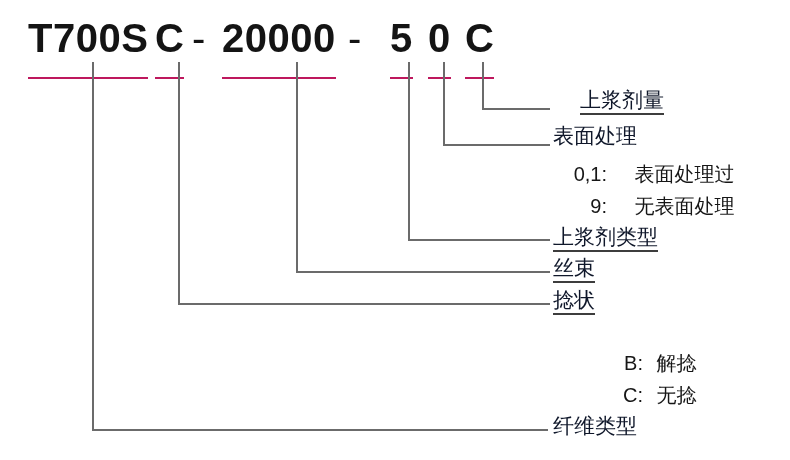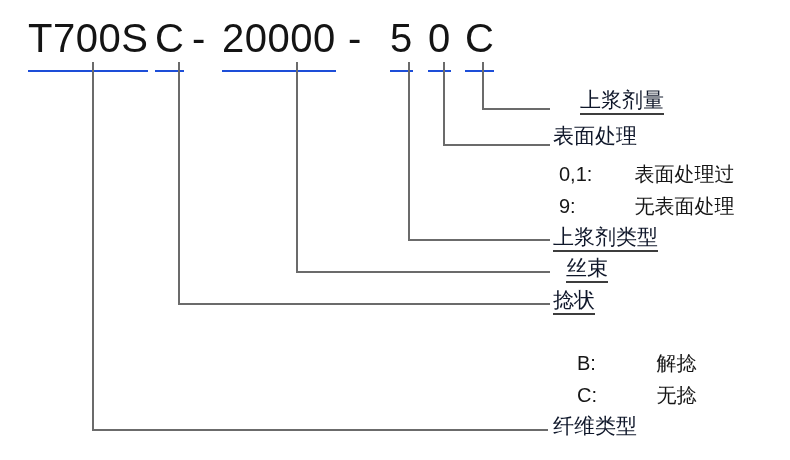--- a/index.html
+++ b/index.html
@@ -28,22 +28,23 @@
     position: absolute;
     top: 18px;
     font-size: 40px;
     line-height: 40px;
     font-weight: 400;
     letter-spacing: 0.5px;
     white-space: nowrap;
     color: #141414;
   }
   .code-seg.underlined {
-    border-bottom: 2px solid #1d4ed8;
-    padding-bottom: 12px;
+    border-bottom: 2px solid #be185d;
+    padding-bottom: 19px;
+    font-weight: bold;
   }
 
   
   .vline {
     position: absolute;
     width: 2px;
     background: #6b6b6b;
   }
   .hline {
     position: absolute;
@@ -65,21 +66,21 @@
   }
   .sub {
     position: absolute;
     font-size: 20px;
     line-height: 23px;
     white-space: nowrap;
     color: #161616;
   }
   .sub .key {
     display: inline-block;
-    text-align: left;
+    text-align: right;
   }
   .sub .val {
     display: inline-block;
   }
 </style>
 </head>
 <body>
 
 <div id="root">
 
@@ -120,21 +121,21 @@
     <span class="key" style="width:48px;">0,1:</span>
     <span class="val" style="margin-left:22px;">表面处理过</span>
   </div>
   <div class="sub" style="left:559px; top:195px;">
     <span class="key" style="width:48px;">9:</span>
     <span class="val" style="margin-left:22px;">无表面处理</span>
   </div>
 
   <div class="label underlined" style="left:553px; top:225px;">上浆剂类型</div>
 
-  <div class="label underlined" style="left:566px; top:256px;font-family:Liberation Serif, serif;">丝束</div>
+  <div class="label underlined" style="left:553px; top:256px;font-family:Liberation Serif, serif;">丝束</div>
 
   <div class="label underlined" style="left:553px; top:288px;">捻状</div>
 
   <div class="sub" style="left:577px; top:352px;">
     <span class="key" style="width:66px;">B:</span>
     <span class="val" style="margin-left:8px;">解捻</span>
   </div>
   <div class="sub" style="left:577px; top:384px;">
     <span class="key" style="width:66px;">C:</span>
     <span class="val" style="margin-left:8px;">无捻</span>

